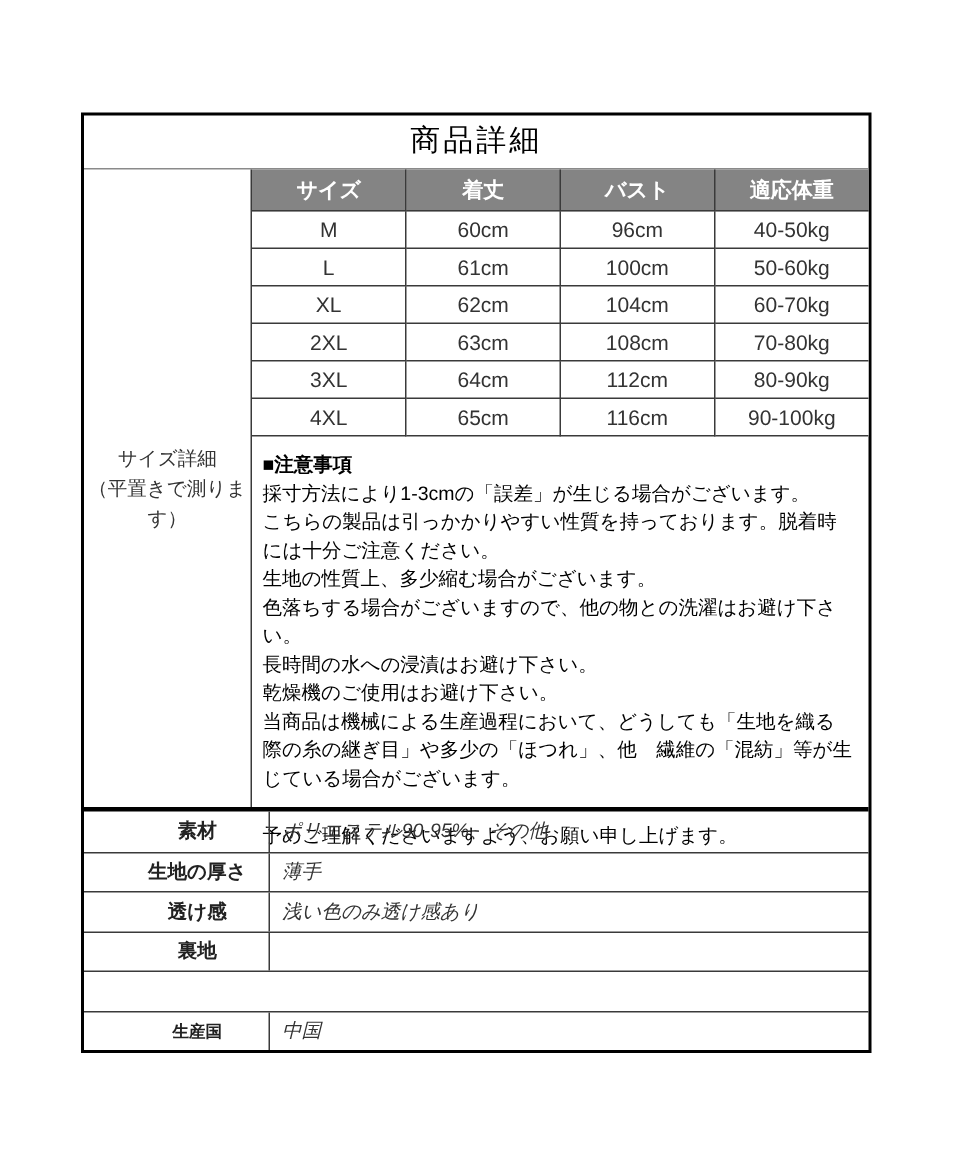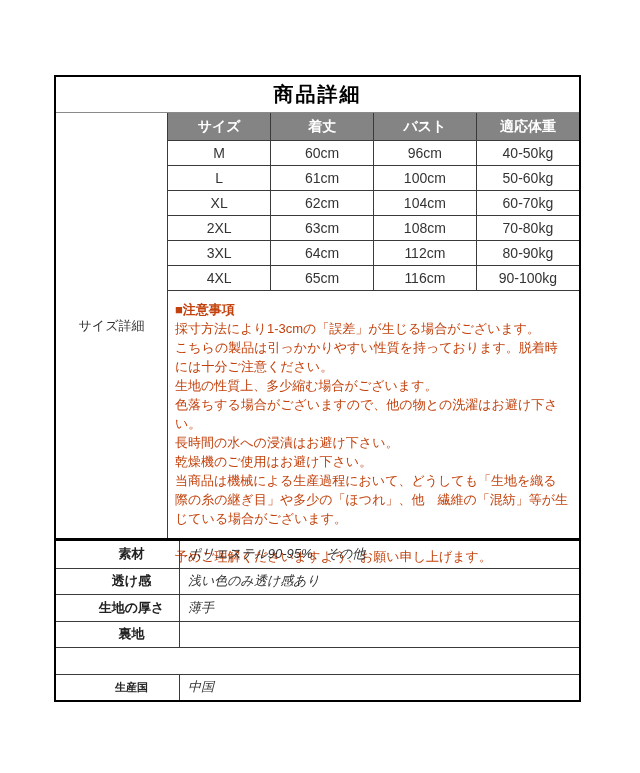--- a/index.html
+++ b/index.html
@@ -20,21 +20,21 @@
     border: 2px solid #000000;
     box-sizing: border-box;
     background: #ffffff;
   }
   
   .title-row {
     height: 35px;
     line-height: 35px;
     text-align: center;
     font-size: 20px;
-    font-weight: bold;
+    font-weight: normal;
     color: #000000;
     border-bottom: 1px solid #8a8a8a;
     letter-spacing: 2px;
   }
   
   .body-grid {
     display: flex;
     height: 425px;
     box-sizing: border-box;
   }
@@ -74,21 +74,21 @@
     font-weight: bold;
   }
   .size-table td {
     height: 24px;
     font-size: 14px;
     color: #333333;
     background: #ffffff;
   }
   .notes {
     padding: 9px 10px 0 7px;
-    color: #c2410c;
+    color: #000000;
     font-size: 13px;
     line-height: 19px;
   }
   .notes-heading { font-weight: bold; }
   .notes-body { white-space: pre-line; }
   
   .spec-section { border-top: 3px solid #000000; }
   .spec-row {
     display: flex;
     height: 26.5px;
@@ -124,20 +124,21 @@
 <body>
 
 <div class="stage">
   <div class="outer">
 
     <div class="title-row">商品詳細</div>
 
     <div class="body-grid">
       <div class="label-col">
         <span>サイズ詳細</span>
+        <span>（平置きで測ります）</span>
       </div>
       <div class="content-col">
 
         <table class="size-table">
           <thead>
             <tr>
               <th>サイズ</th>
               <th>着丈</th>
               <th>バスト</th>
               <th>適応体重</th>
@@ -198,28 +199,28 @@
 
       </div>
     </div>
 
     <div class="spec-section">
       <div class="spec-row">
         <div class="spec-label">素材</div>
         <div class="spec-value">ポリエステル90-95%、その他</div>
       </div>
       <div class="spec-row">
+        <div class="spec-label">生地の厚さ</div>
+        <div class="spec-value">薄手</div>
+      </div>
+      <div class="spec-row">
         <div class="spec-label">透け感</div>
         <div class="spec-value">浅い色のみ透け感あり</div>
       </div>
       <div class="spec-row">
-        <div class="spec-label">生地の厚さ</div>
-        <div class="spec-value">薄手</div>
-      </div>
-      <div class="spec-row">
         <div class="spec-label">裏地</div>
       </div>
       <div class="spec-row">
       </div>
       <div class="spec-row">
         <div class="spec-label">生産国</div>
         <div class="spec-value">中国</div>
       </div>
     </div>
 

